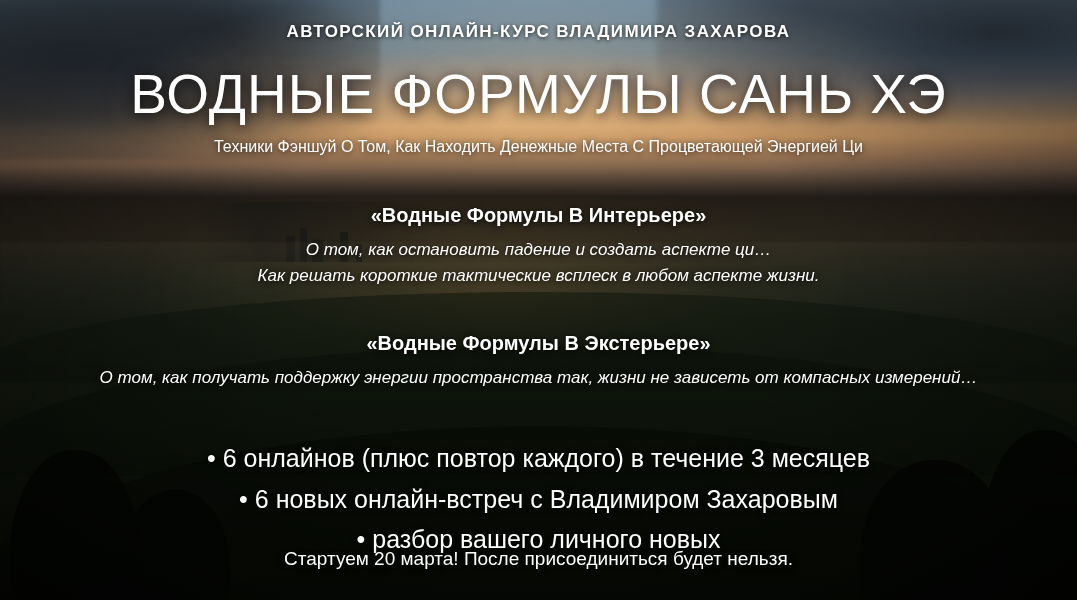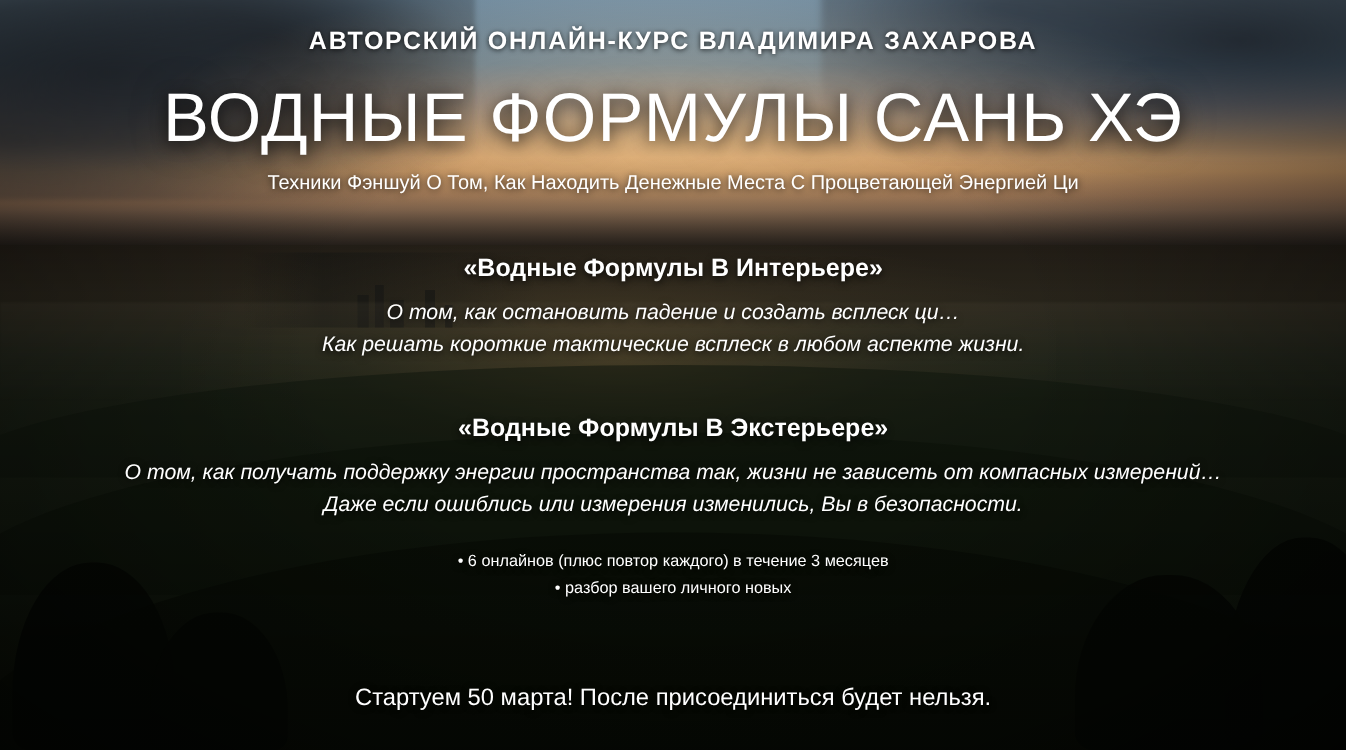--- a/index.html
+++ b/index.html
@@ -182,21 +182,21 @@
     z-index: 5;
   }
 
   .kicker {
     position: absolute;
     top: 22px;
     left: 0;
     width: 100%;
     text-align: center;
     color: #ffffff;
-    font-size: 20px;
+    font-size: 17px;
     font-weight: bold;
     letter-spacing: 1.4px;
     text-shadow: 0 1px 4px rgba(0,0,0,0.75);
   }
 
   .main-title {
     position: absolute;
     top: 62px;
     left: 0;
     width: 100%;
@@ -245,21 +245,21 @@
 
   .bullets {
     position: absolute;
     top: 438px;
     left: 0;
     width: 100%;
     text-align: center;
     color: #ffffff;
   }
   .bullet {
-    font-size: 13px;
+    font-size: 25px;
     line-height: 1.62;
     text-shadow: 0 1px 6px rgba(0,0,0,0.85);
   }
 
   .start-note {
     position: absolute;
     top: 548px;
     left: 0;
     width: 100%;
     text-align: center;
@@ -305,31 +305,31 @@
   <div class="content">
 
     <div class="kicker">АВТОРСКИЙ ОНЛАЙН-КУРС ВЛАДИМИРА ЗАХАРОВА</div>
 
     <div class="main-title">ВОДНЫЕ ФОРМУЛЫ САНЬ ХЭ</div>
 
     <div class="subtitle">Техники Фэншуй О Том, Как Находить Денежные Места С Процветающей Энергией Ци</div>
 
     <div class="block block-interior">
       <div class="block-heading">«Водные Формулы В Интерьере»</div>
-      <div class="block-line">О том, как остановить падение и создать всплеск ци…</div>
+      <div class="block-line">О том, как остановить падение и создать аспекте ци…</div>
       <div class="block-line">Как решать короткие тактические всплеск в любом аспекте жизни.</div>
     </div>
 
     <div class="block block-exterior">
       <div class="block-heading">«Водные Формулы В Экстерьере»</div>
       <div class="block-line">О том, как получать поддержку энергии пространства так, жизни не зависеть от компасных измерений…</div>
-      <div class="block-line">Даже если ошиблись или измерения изменились, Вы в безопасности.</div>
     </div>
 
     <div class="bullets">
       <div class="bullet">• 6 онлайнов (плюс повтор каждого) в течение 3 месяцев</div>
+      <div class="bullet">• 6 новых онлайн-встреч с Владимиром Захаровым</div>
       <div class="bullet">• разбор вашего личного новых</div>
     </div>
 
-    <div class="start-note">Стартуем 50 марта! После присоединиться будет нельзя.</div>
+    <div class="start-note">Стартуем 20 марта! После присоединиться будет нельзя.</div>
 
   </div>
 </div>
 
 </body></html>

